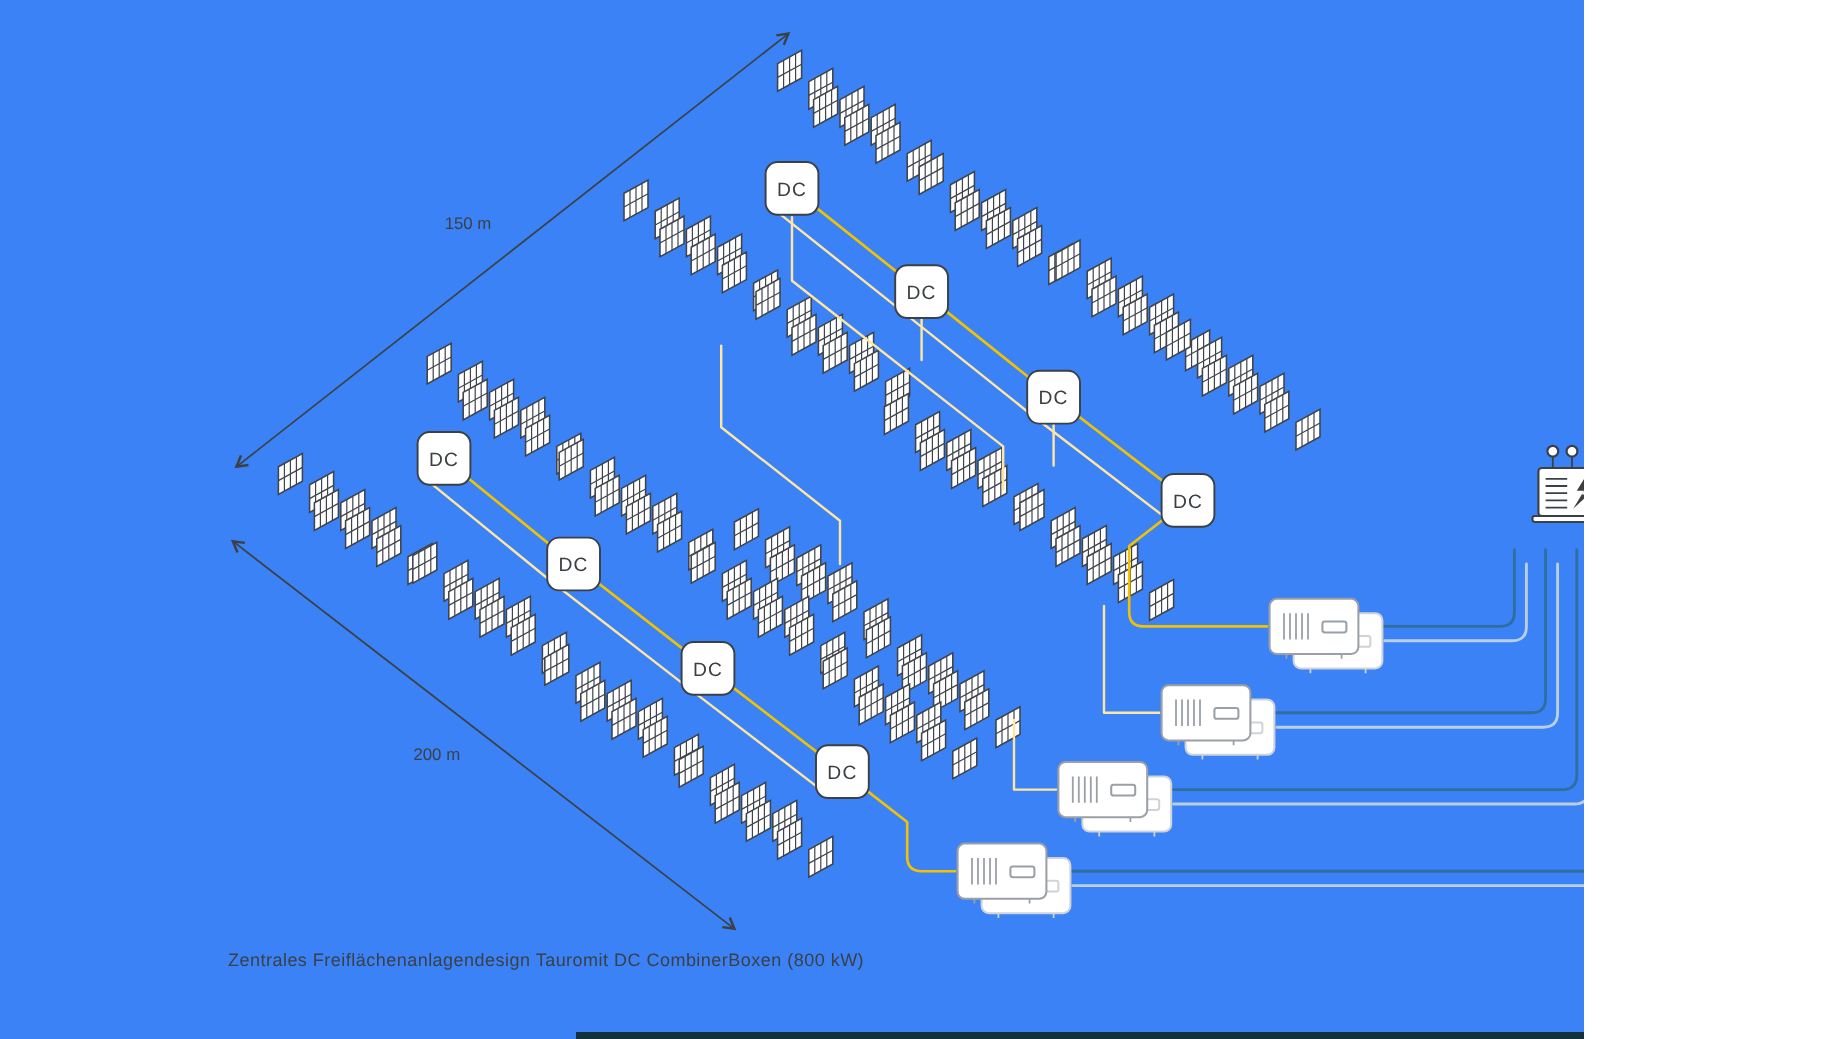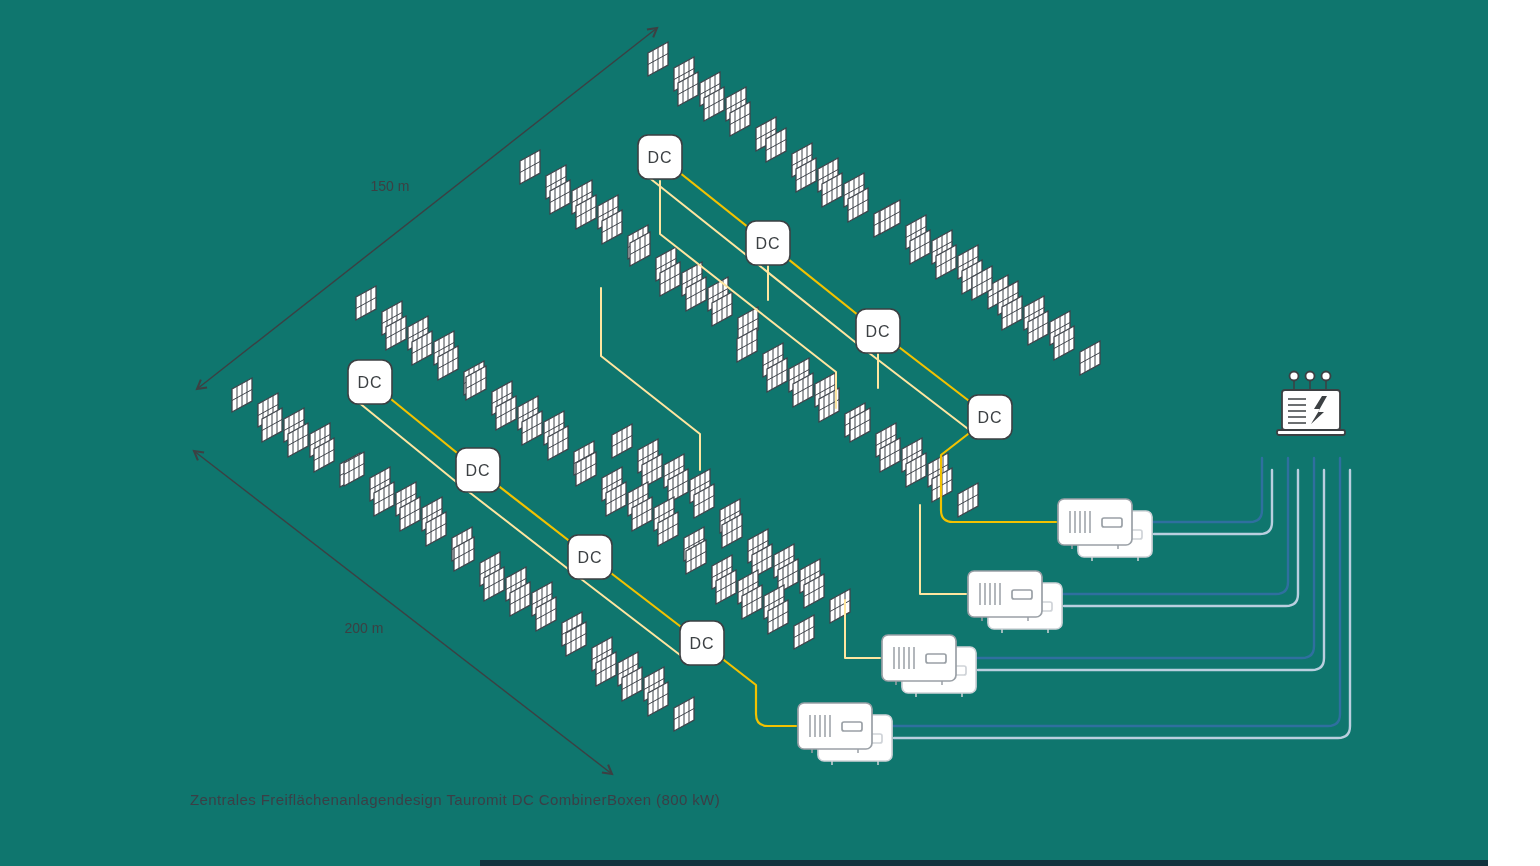--- a/index.html
+++ b/index.html
@@ -1,16 +1,16 @@
 <!DOCTYPE html>
 <html><head>
 <meta charset="utf-8">
 <style>
   html,body{margin:0;padding:0;background:#ffffff;}
-  .canvas{position:relative;width:1488px;height:866px;background:#0f766e;overflow:hidden;
+  .canvas{position:relative;width:1320px;height:866px;background:#3b82f6;overflow:hidden;
           font-family:"Liberation Sans",sans-serif;}
   svg{position:absolute;inset:0;display:block;}
 
   .panel-face{fill:#ffffff;stroke:#3f444b;stroke-width:1.3;}
   .panel-grid{fill:none;stroke:#3f444b;stroke-width:1;}
 
   .dc-box{fill:#ffffff;stroke:#3c4043;stroke-width:1.6;}
   .dc-label{font-family:"Liberation Sans",sans-serif;font-size:16px;font-weight:500;
             fill:#3c4043;letter-spacing:1px;text-anchor:middle;}
 

